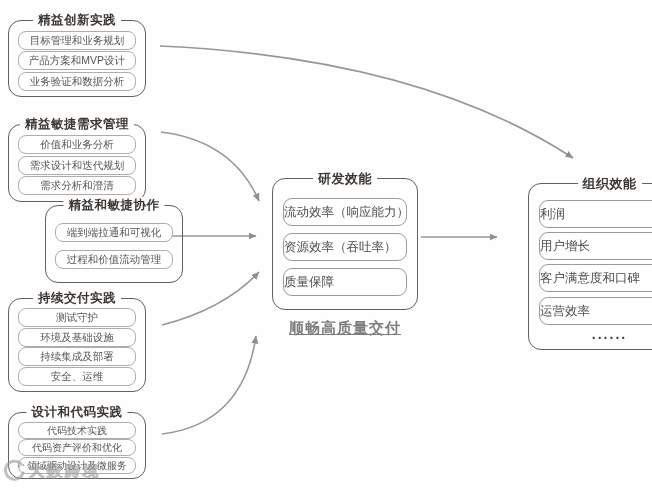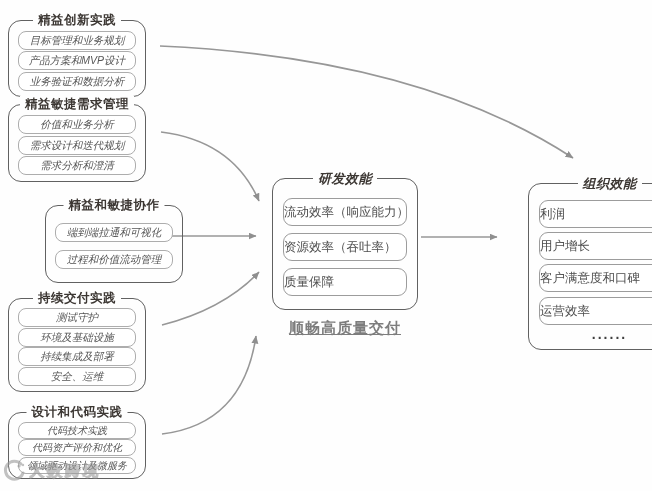--- a/index.html
+++ b/index.html
@@ -15,35 +15,35 @@
     border:1.6px solid #616161;border-radius:13px;background:transparent;
     box-sizing:border-box;
   }
   .gtitle{
     position:absolute;top:-9px;left:50%;transform:translateX(-50%);
     background:#fefefe;padding:0 5px;white-space:nowrap;
     font-size:12.5px;font-weight:700;color:#3c3733;letter-spacing:.5px;
   }
   .gitems{
     display:flex;flex-direction:column;justify-content:space-evenly;
-    height:100%;box-sizing:border-box;padding:8px 9px 4px;font-style:italic;
+    height:100%;box-sizing:border-box;padding:8px 9px 4px;
   }
   .item{
     border:1.2px solid #adadad;border-radius:8px;background:#fff;
     height:17px;line-height:17px;text-align:center;
     font-size:10.5px;color:#565656;white-space:nowrap;overflow:hidden;
   }
   .tight .item{height:15px;line-height:15px;font-size:10px;}
 
   
   .panel{
     position:absolute;border:1.6px solid #616161;border-radius:13px;
     box-sizing:border-box;background:transparent;
   }
-  .panel .gtitle{font-size:13px;font-style:italic;}
+  .panel .gtitle{font-size:13px;}
   .pitems{
     display:flex;flex-direction:column;justify-content:space-evenly;
     height:100%;box-sizing:border-box;padding:12px 10px 6px;
   }
   .pitem{
     border:1.3px solid #9c9c9c;border-radius:9px;background:#fff;
     height:26px;line-height:26px;text-align:left;
     font-size:12.5px;color:#4d4d4d;white-space:nowrap;
   }
   .dots{
@@ -88,21 +88,21 @@
 
   <section class="group" style="top:20px;height:77px;">
     <span class="gtitle">精益创新实践</span>
     <div class="gitems">
       <div class="item">目标管理和业务规划</div>
       <div class="item">产品方案和MVP设计</div>
       <div class="item">业务验证和数据分析</div>
     </div>
   </section>
 
-  <section class="group" style="top:104px;height:78px;">
+  <section class="group" style="top:124px;height:78px;">
     <span class="gtitle">精益敏捷需求管理</span>
     <div class="gitems">
       <div class="item">价值和业务分析</div>
       <div class="item">需求设计和迭代规划</div>
       <div class="item">需求分析和澄清</div>
     </div>
   </section>
 
   <section class="group" style="top:205px;height:78px;margin-left:37px;">
     <span class="gtitle">精益和敏捷协作</span>

